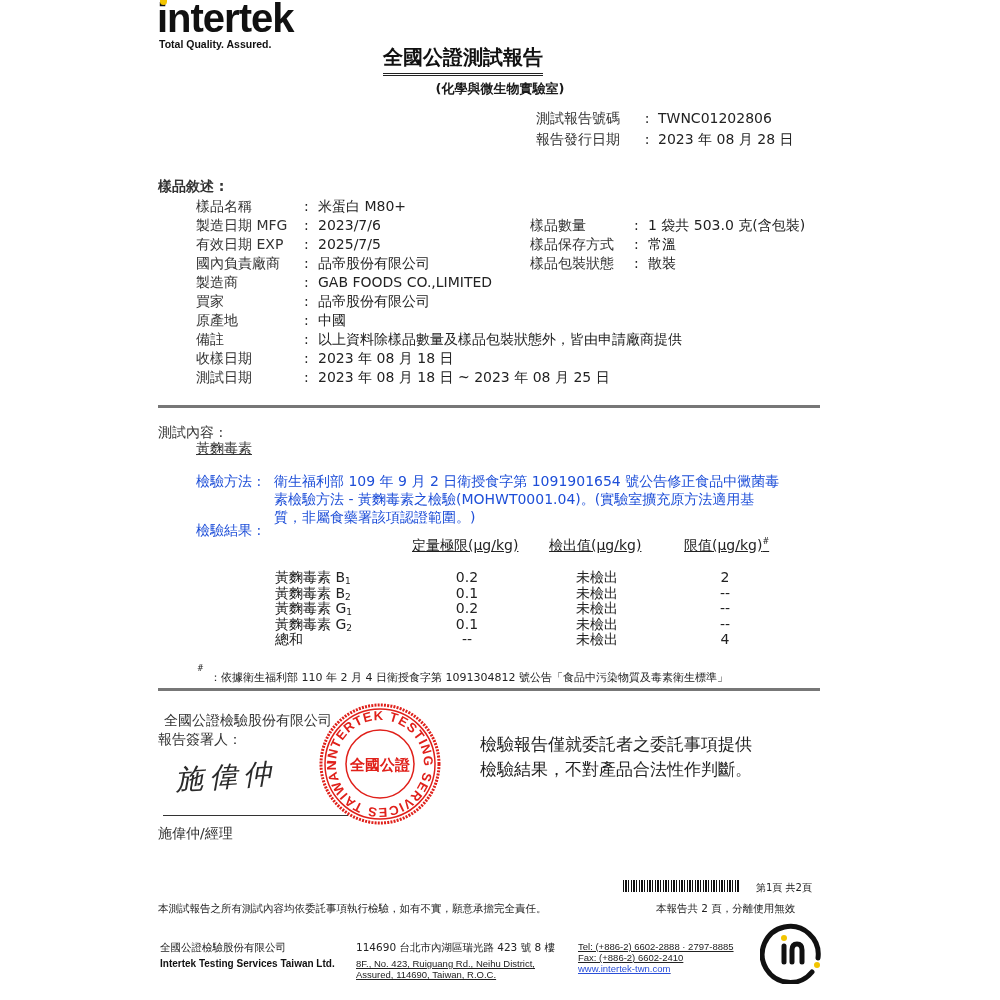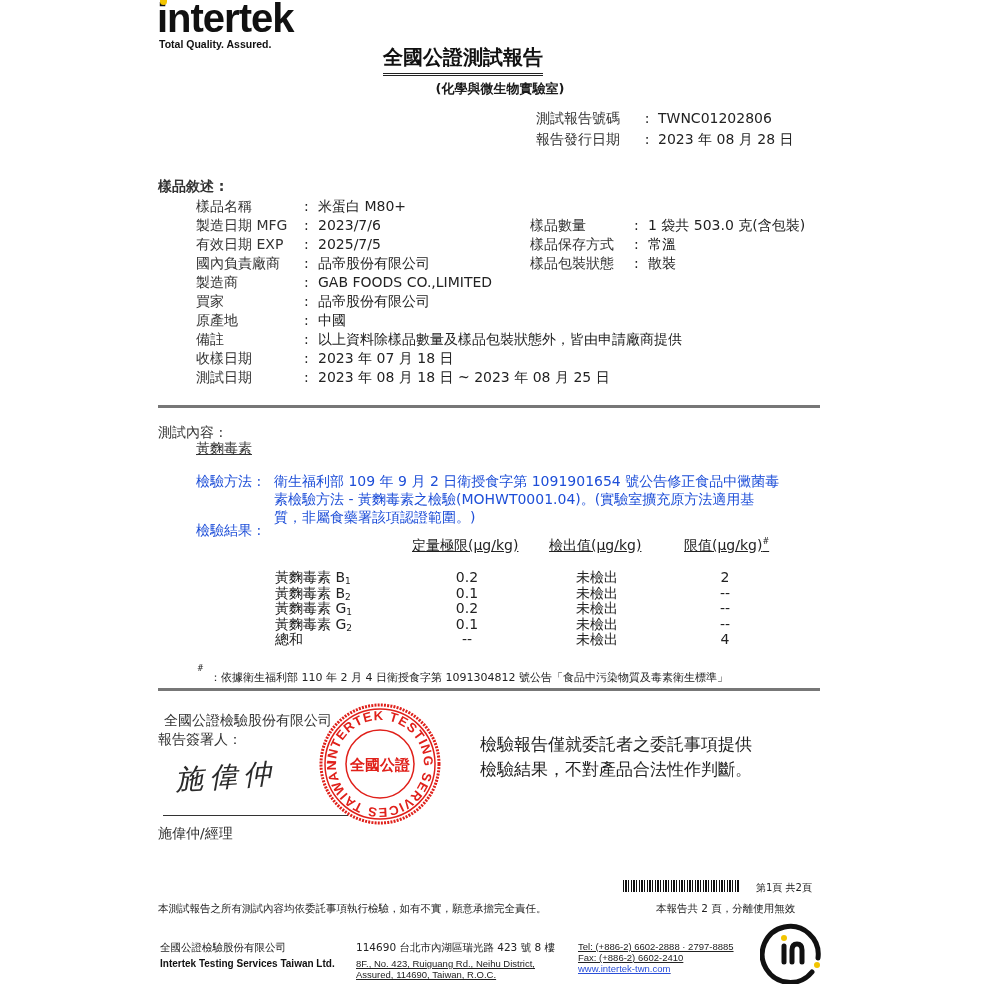--- a/index.html
+++ b/index.html
@@ -81,21 +81,21 @@
 
 <div class="abs" style="left:196px; top:197px;">
   <div class="row"><span class="lbl">樣品名稱</span><span class="col">:</span><span>米蛋白 M80+</span></div>
   <div class="row"><span class="lbl">製造日期 MFG</span><span class="col">:</span><span>2023/7/6</span></div>
   <div class="row"><span class="lbl">有效日期 EXP</span><span class="col">:</span><span>2025/7/5</span></div>
   <div class="row"><span class="lbl">國內負責廠商</span><span class="col">:</span><span>品帝股份有限公司</span></div>
   <div class="row"><span class="lbl">製造商</span><span class="col">:</span><span>GAB FOODS CO.,LIMITED</span></div>
   <div class="row"><span class="lbl">買家</span><span class="col">:</span><span>品帝股份有限公司</span></div>
   <div class="row"><span class="lbl">原產地</span><span class="col">:</span><span>中國</span></div>
   <div class="row"><span class="lbl">備註</span><span class="col">:</span><span>以上資料除樣品數量及樣品包裝狀態外，皆由申請廠商提供</span></div>
-  <div class="row"><span class="lbl">收樣日期</span><span class="col">:</span><span>2023 年 07 月 18 日</span></div>
+  <div class="row"><span class="lbl">收樣日期</span><span class="col">:</span><span>2023 年 08 月 18 日</span></div>
   <div class="row"><span class="lbl">測試日期</span><span class="col">:</span><span>2023 年 08 月 18 日 ~ 2023 年 08 月 25 日</span></div>
 </div>
 
 <div class="abs" style="left:530px; top:216px;">
   <div class="row"><span class="r-lbl">樣品數量</span><span class="col">:</span><span>1 袋共 503.0 克(含包裝)</span></div>
   <div class="row"><span class="r-lbl">樣品保存方式</span><span class="col">:</span><span>常溫</span></div>
   <div class="row"><span class="r-lbl">樣品包裝狀態</span><span class="col">:</span><span>散裝</span></div>
 </div>
 
 <div class="hr" style="top:405px;"></div>

